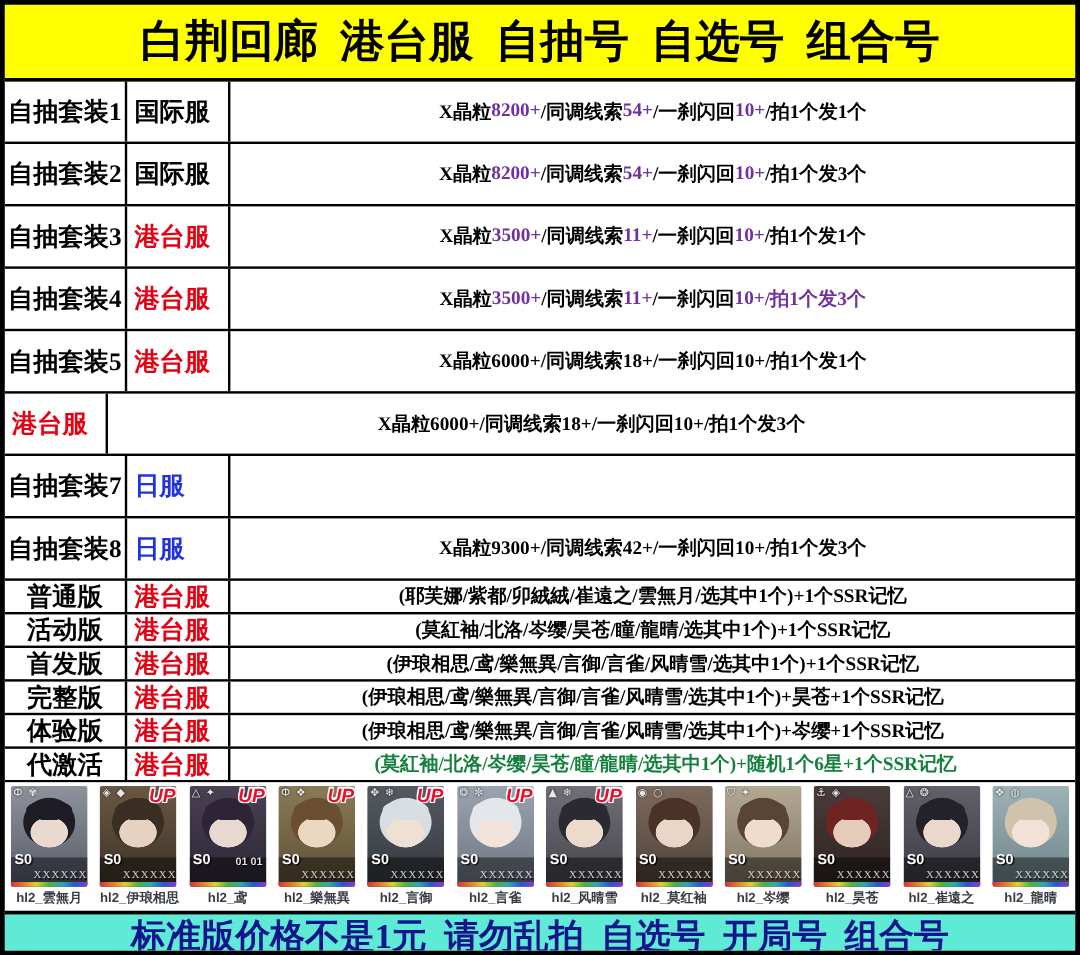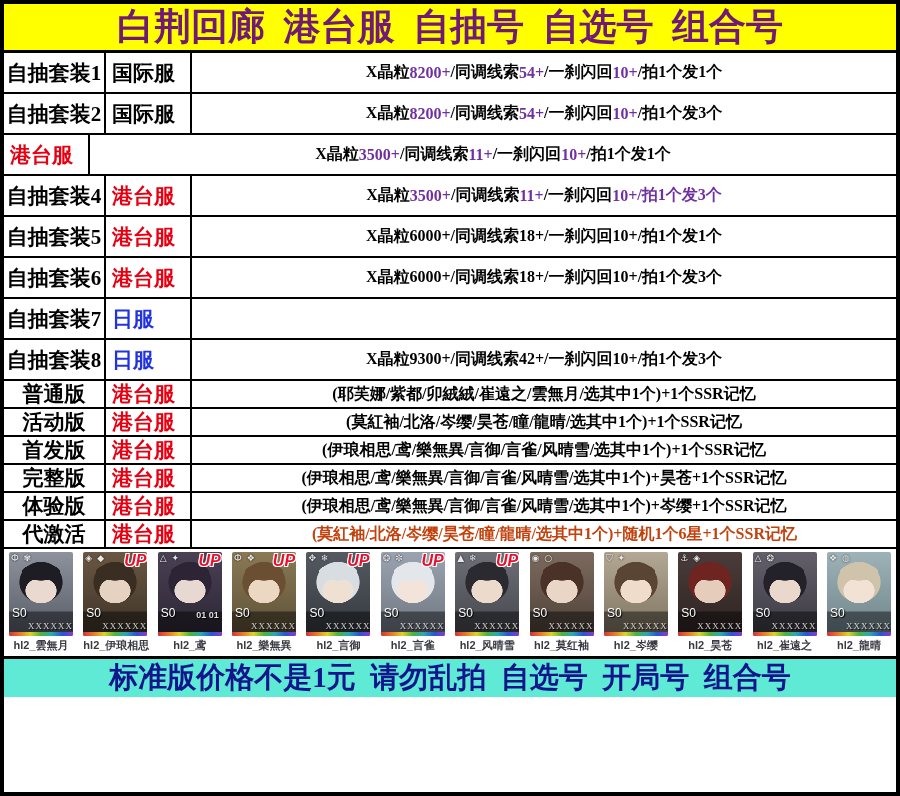--- a/index.html
+++ b/index.html
@@ -1,41 +1,41 @@
 <!DOCTYPE html>
 <html><head>
 <meta charset="utf-8">
 <style>
   html,body{margin:0;padding:0;background:#888;}
   .page{width:900px;height:796px;box-sizing:border-box;background:#fff;border:4px solid #000;
         font-family:"Liberation Serif","DejaVu Serif",serif;position:relative;overflow:hidden;}
-  .banner{height:49px;box-sizing:border-box;border-bottom:3px solid #000;background:#ffff00;
+  .banner{height:64px;box-sizing:border-box;border-bottom:3px solid #000;background:#ffff00;
           display:flex;align-items:center;justify-content:center;font-weight:bold;font-size:37px;
-          white-space:pre;color:#701a75;}
+          white-space:pre;color:#000000;}
   .footer{height:41px;box-sizing:border-box;border-top:3px solid #000;background:#5eead4;
           display:flex;align-items:center;justify-content:center;font-weight:bold;font-size:29px;
           white-space:pre;color:#14148c;}
   .tbl{width:100%;}
   .trow{display:flex;box-sizing:border-box;border-bottom:2px solid #000;font-weight:bold;}
-  .h40{height:41px;} .h44{height:28px;}
+  .h40{height:52px;} .h44{height:28px;}
   .c1{width:102px;box-sizing:border-box;border-right:2px solid #000;display:flex;align-items:center;
       justify-content:center;font-size:21px;color:#000;white-space:nowrap;}
   .c2{width:86px;box-sizing:border-box;border-right:2px solid #000;display:flex;align-items:center;
       padding-left:6px;font-size:21px;white-space:nowrap;}
   .c3{flex:1;display:flex;align-items:center;justify-content:center;font-size:16px;white-space:nowrap;}
   .strip{height:107px;box-sizing:border-box;background:#fff;display:flex;justify-content:space-between;
          padding:3px 5px 0 5px;}
   .card{width:64px;}
   .art{height:84px;position:relative;overflow:hidden;border-radius:2px;}
   .icons{position:absolute;top:1px;left:2px;font-size:9px;line-height:10px;color:rgba(255,255,255,.9);
          font-family:"DejaVu Sans",sans-serif;text-shadow:0 0 2px #000;letter-spacing:1px;}
   .up{position:absolute;top:0px;right:1px;font-family:"Liberation Sans",sans-serif;
       font-weight:bold;font-style:italic;font-size:16px;color:#e8112d;
       text-shadow:1px 1px 0 #fff,-1px -1px 0 #fff,1px -1px 0 #fff,-1px 1px 0 #fff;margin-left:17px;}
-  .s0{position:absolute;left:3px;bottom:16px;font-family:"Liberation Sans",sans-serif;font-weight:normal;
+  .s0{position:absolute;left:3px;bottom:16px;font-family:"Liberation Sans",sans-serif;font-weight:bold;
       font-size:12px;color:#fff;text-shadow:1px 1px 1px #000;}
   .meta{position:absolute;right:3px;bottom:16px;font-family:"Liberation Sans",sans-serif;font-weight:bold;
       font-size:9px;color:#ddd;text-shadow:1px 1px 1px #000;}
   .wm{position:absolute;left:0;right:0;bottom:5px;text-align:right;font-family:Liberation Serif, serif;
       font-size:9px;letter-spacing:1px;color:rgba(255,255,255,.8);text-shadow:1px 1px 1px #000;}
   .rainbow{position:absolute;left:0;right:0;bottom:0;height:4px;
       background:linear-gradient(90deg,#d2333a,#e8772a,#ddd22a,#4db33a,#2aa9b3,#2a55d2,#8a3ad2);}
   .plabel{margin-top:2px;text-align:center;font-family:"Liberation Sans","DejaVu Sans",sans-serif;
       font-weight:bold;font-size:11px;color:#3a3a44;white-space:nowrap;}
 </style>
@@ -65,20 +65,21 @@
           <span style="color: rgb(0, 0, 0);">X晶粒</span>
           <span style="color: rgb(112, 48, 160);">8200+</span>
           <span style="color: rgb(0, 0, 0);">/同调线索</span>
           <span style="color: rgb(112, 48, 160);">54+</span>
           <span style="color: rgb(0, 0, 0);">/一刹闪回</span>
           <span style="color: rgb(112, 48, 160);">10+</span>
           <span style="color: rgb(0, 0, 0);">/拍1个发3个</span>
         </div>
       </div>
       <div class="trow h40">
+        <div class="c1">自抽套装3</div>
         <div class="c2" style="color: rgb(230, 0, 18);">港台服</div>
         <div class="c3">
           <span style="color: rgb(0, 0, 0);">X晶粒</span>
           <span style="color: rgb(112, 48, 160);">3500+</span>
           <span style="color: rgb(0, 0, 0);">/同调线索</span>
           <span style="color: rgb(112, 48, 160);">11+</span>
           <span style="color: rgb(0, 0, 0);">/一刹闪回</span>
           <span style="color: rgb(112, 48, 160);">10+</span>
           <span style="color: rgb(0, 0, 0);">/拍1个发1个</span>
         </div>
@@ -97,21 +98,20 @@
         </div>
       </div>
       <div class="trow h40">
         <div class="c1">自抽套装5</div>
         <div class="c2" style="color: rgb(230, 0, 18);">港台服</div>
         <div class="c3">
           <span style="color: rgb(0, 0, 0);">X晶粒6000+/同调线索18+/一刹闪回10+/拍1个发1个</span>
         </div>
       </div>
       <div class="trow h40">
-        <div class="c1">自抽套装6</div>
         <div class="c2" style="color: rgb(230, 0, 18);">港台服</div>
         <div class="c3">
           <span style="color: rgb(0, 0, 0);">X晶粒6000+/同调线索18+/一刹闪回10+/拍1个发3个</span>
         </div>
       </div>
       <div class="trow h40">
         <div class="c1">自抽套装7</div>
         <div class="c2" style="color: rgb(34, 51, 221);">日服</div>
       </div>
       <div class="trow h40">
@@ -153,21 +153,21 @@
         <div class="c1">体验版</div>
         <div class="c2" style="color: rgb(230, 0, 18);">港台服</div>
         <div class="c3">
           <span style="color: rgb(0, 0, 0);">(伊琅相思/鸢/樂無異/言御/言雀/风晴雪/选其中1个)+岑缨+1个SSR记忆</span>
         </div>
       </div>
       <div class="trow h44">
         <div class="c1">代激活</div>
         <div class="c2" style="color: rgb(230, 0, 18);">港台服</div>
         <div class="c3">
-          <span style="color: #c2410c; margin-left: 21px;">(莫紅袖/北洛/岑缨/昊苍/瞳/龍晴/选其中1个)+随机1个6星+1个SSR记忆</span>
+          <span style="color: #15803d; margin-left: 21px;">(莫紅袖/北洛/岑缨/昊苍/瞳/龍晴/选其中1个)+随机1个6星+1个SSR记忆</span>
         </div>
       </div>
     </div>
   <div class="strip" id="strip">
       <div class="card">
         <div class="art" style="background: linear-gradient(0deg, rgba(0, 0, 0, 0.45) 0px, rgba(0, 0, 0, 0.45) 24px, rgba(0, 0, 0, 0) 25px), radial-gradient(32px 14px at 50% 24%, rgb(31, 29, 36) 59%, rgba(0, 0, 0, 0) 61%), radial-gradient(26px 21px at 50% 46%, rgb(233, 217, 207) 59%, rgba(0, 0, 0, 0) 61%), radial-gradient(36px 34px at 50% 36%, rgb(31, 29, 36) 59%, rgba(0, 0, 0, 0) 61%), linear-gradient(rgb(141, 146, 156) 0%, rgb(86, 91, 102) 100%);">
           <div class="icons">Ф ✾</div>
           <div class="s0">S0</div>
           <div class="wm">XXXXXX</div>
           <div class="rainbow"></div>

